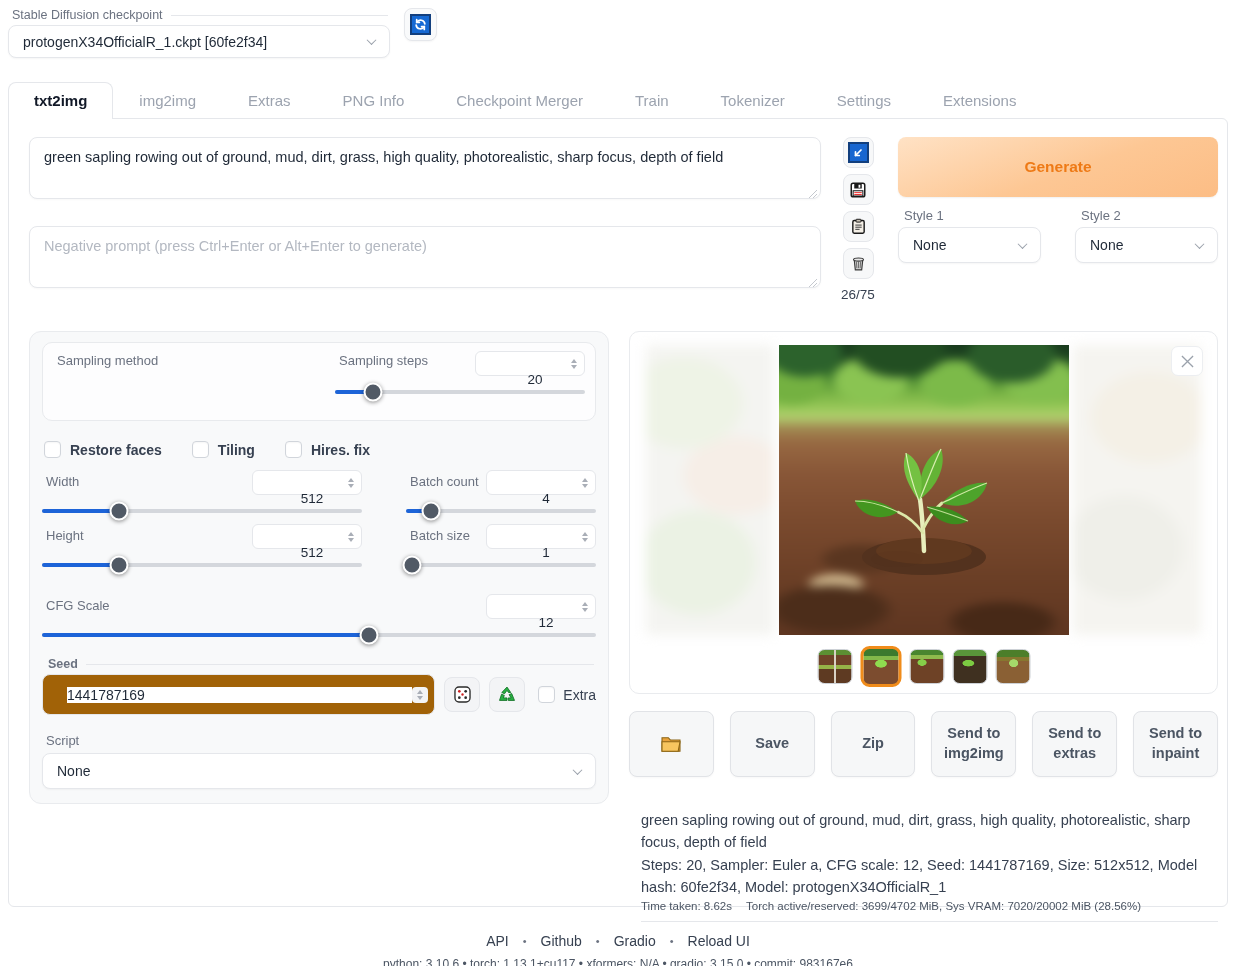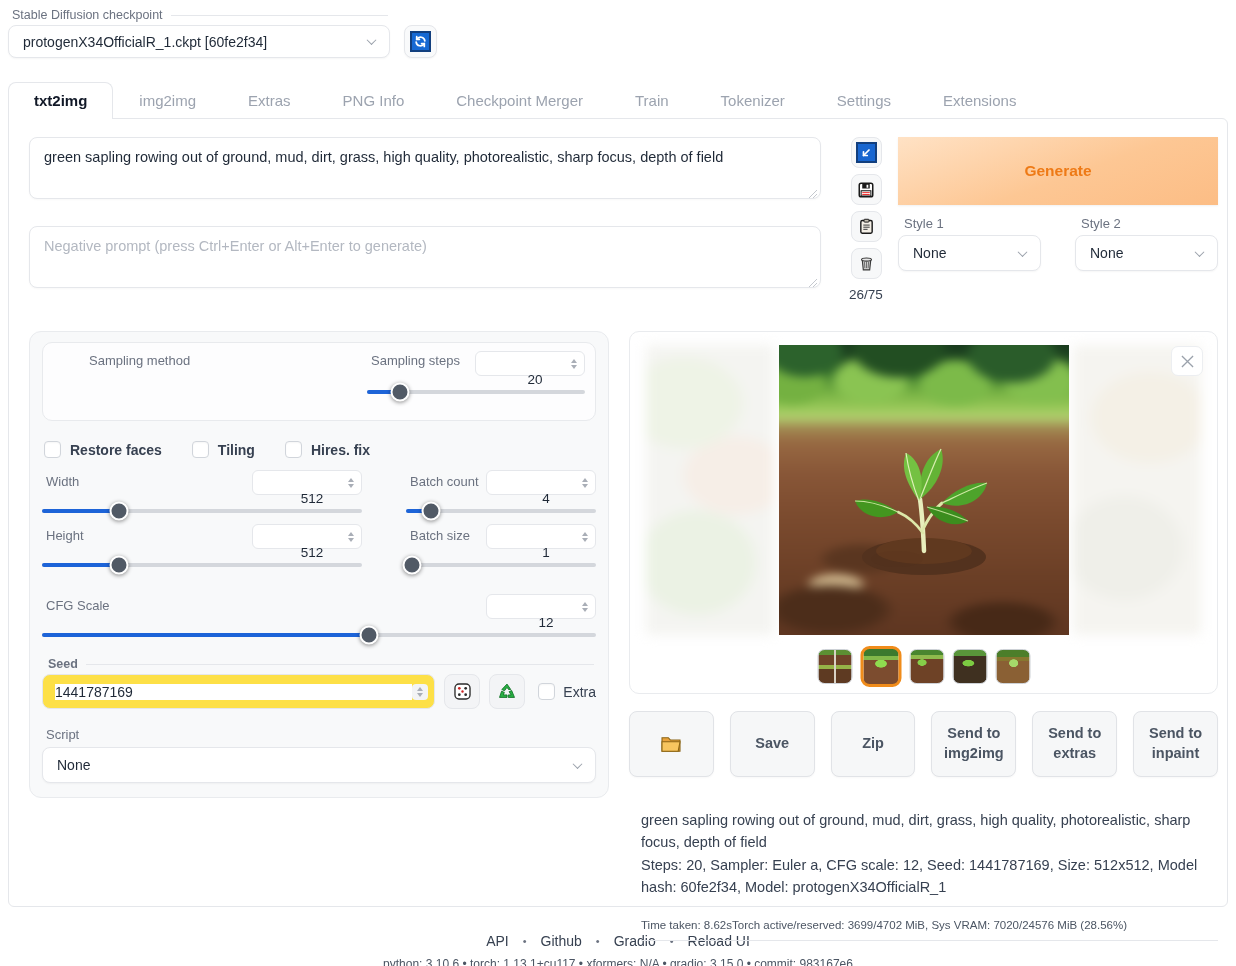--- a/index.html
+++ b/index.html
@@ -1,19 +1,19 @@
 <!DOCTYPE html>
 <html><head>
 <meta charset="utf-8">
 <style>
   * { box-sizing: border-box; margin: 0; padding: 0; }
   html,body { width:1236px; height:966px; background:#fff; font-family:"Liberation Sans",sans-serif; color:#374151; }
 
   
-  .topbar { display:flex; align-items:flex-end; gap:14px; padding:8px 0 0 8px; }
+  .topbar { display:flex; gap:14px; padding:8px 0 0 8px; }
   .checkpoint-block { width:382px; }
   .legend-row { display:flex; align-items:center; gap:8px; font-size:12.5px; color:#6b7280; padding:0 2px 3px 4px; }
   .legend-row .line { flex:1; height:1px; background:#e5e7eb; }
   .select-box { background:#fff; border:1px solid #e5e7eb; border-radius:8px; height:33px; display:flex; align-items:center; justify-content:space-between; padding:0 14px; font-size:14px; color:#1f2937; box-shadow:0 1px 2px rgba(0,0,0,.04); cursor:pointer; }
   .caret { width:7px; height:7px; border-right:1.8px solid #9aa1ab; border-bottom:1.8px solid #9aa1ab; transform:rotate(45deg) translate(-1px,-1px); }
   .refresh-btn { width:33px; height:33px; border:1px solid #e5e7eb; border-radius:8px; background:#f9fafb; display:flex; align-items:center; justify-content:center; cursor:pointer; box-shadow:0 1px 2px rgba(0,0,0,.04); }
   .refresh-glyph { width:21px; height:21px; background:#1669d3; border:2px solid #123f7e; color:#fff; display:flex; align-items:center; justify-content:center; font-size:14px; font-weight:bold; }
 
   
   .tabs { display:flex; margin:24px 0 0 8px; position:relative; z-index:2; }
@@ -23,38 +23,38 @@
   
   .content { margin:-1px 8px 0 8px; border:1px solid #e5e7eb; border-radius:0 6px 6px 6px; background:#fff; padding:18px 9px 0 20px; height:789px; position:relative; }
 
   .row1 { display:flex; }
   .prompts { flex:0 0 792px; display:flex; flex-direction:column; gap:23px; }
   .ta-wrap { position:relative; }
   textarea { width:100%; height:62px; border:1px solid #e5e7eb; border-radius:8px; padding:11px 14px; font-family:"Liberation Sans",sans-serif; font-size:14.5px; color:#1f2937; resize:none; outline:none; box-shadow:0 1px 2px rgba(0,0,0,.03); }
   textarea::placeholder { color:#b3b8c1; }
   .grip { position:absolute; right:4px; bottom:5px; width:10px; height:10px; background:repeating-linear-gradient(135deg, transparent 0 2px, #c4c8ce 2px 3px); clip-path:polygon(100% 0,100% 100%,0 100%); }
 
-  .tool-col { flex:0 0 34px; margin-left:28px; display:flex; flex-direction:column; gap:6px; align-items:center; }
+  .tool-col { flex:0 0 34px; margin-left:20px; display:flex; flex-direction:column; gap:6px; align-items:center; }
   .tool-btn { width:31px; height:31px; border:1px solid #e5e7eb; border-radius:8px; background:#f7f8f9; display:flex; align-items:center; justify-content:center; cursor:pointer; }
   .token-counter { font-size:13.5px; color:#374151; margin-top:2px; }
 
   .right-col { margin-left:auto; width:320px; padding-right:0; }
-  .generate-btn { height:68px; width:100%; border:none; border-radius:0; background:linear-gradient(160deg,#ffe2c5 0%,#fdc794 55%,#fcbd85 100%); color:#ee7a16; font-weight:700; font-size:15.5px; font-family:"Liberation Sans",sans-serif; cursor:pointer; box-shadow:0 1px 2px rgba(0,0,0,.06); }
+  .generate-btn { height:60px; width:100%; border:none; border-radius:8px; background:linear-gradient(160deg,#ffe2c5 0%,#fdc794 55%,#fcbd85 100%); color:#ee7a16; font-weight:700; font-size:15.5px; font-family:"Liberation Sans",sans-serif; cursor:pointer; box-shadow:0 1px 2px rgba(0,0,0,.06); }
   .styles-row { display:flex; gap:34px; margin-top:7px; }
   .style-block { flex:1; }
   .style-label { font-size:13px; color:#6b7280; padding:4px 2px 4px 6px; }
   .style-select { height:36px; }
 
   
   .row2 { display:flex; gap:20px; margin-top:29px; align-items:flex-start; }
 
   .params-panel { flex:0 0 580px; background:#f8f9fa; border:1px solid #e9ebee; border-radius:12px; padding:10px 12px 14px; }
   .group-box { background:#fdfdfe; border:1px solid #e8eaed; border-radius:10px; padding:8px 10px 26px; display:flex; gap:24px; }
   .field-label { font-size:13px; color:#6b7280; padding:2px 2px 5px 4px; }
-  .samp-left { width:258px;margin-left:32px; }
+  .samp-left { width:258px; }
   .samp-right { flex:1; }
   .num-row { display:flex; align-items:flex-start; justify-content:space-between; }
   .num-box { display:flex; align-items:center; justify-content:flex-end; width:110px; height:25px; background:#fff; border:1px solid #e5e7eb; border-radius:6px; padding:0 7px 0 4px; gap:6px; }
   .num-input { width:60px; border:none; outline:none; text-align:center; font-size:13.5px; color:#1f2937; font-family:"Liberation Sans",sans-serif; background:transparent;margin-top:32px; }
   .spin { display:flex; flex-direction:column; gap:2px; align-items:center; cursor:pointer; }
   .spin .up { width:0; height:0; border-left:3.5px solid transparent; border-right:3.5px solid transparent; border-bottom:4.5px solid #a9aeb7; }
   .spin .down { width:0; height:0; border-left:3.5px solid transparent; border-right:3.5px solid transparent; border-top:4.5px solid #a9aeb7; }
 
   .slider { position:relative; height:4px; border-radius:3px; background:#d4d7dc; margin-top:14px; }
   .slider .fill { position:absolute; left:0; top:0; height:100%; background:#1d64d8; border-radius:3px; }
@@ -67,21 +67,21 @@
 
   .dims-grid { display:flex; gap:44px; margin-top:12px; }
   .dims-left { width:320px; }
   .dims-right { flex:1; }
   .dim-row { margin-bottom:11px; }
   .dim-head { display:flex; align-items:center; justify-content:space-between; }
   .cfg-row { margin-top:16px; }
 
   .seed-group { margin-top:20px; }
   .seed-row { display:flex; align-items:center; gap:9px; }
-  .seed-box { flex:1; height:35px; background:#fde047; border:1px solid #e5e7eb; border-radius:8px; display:flex; align-items:center; padding:0 6px 0 12px; }
+  .seed-box { flex:1; height:41px; background:#a16207; border:1px solid #e5e7eb; border-radius:8px; display:flex; align-items:center; padding:0 6px 0 24px; }
   .seed-input { flex:1; border:none; outline:none; font-size:14px; color:#1f2937; font-family:"Liberation Sans",sans-serif; }
   .seed-spin { background:#f3f4f6; border-radius:4px; padding:3px 5px; }
   .icon-btn { width:36px; height:35px; border:1px solid #e5e7eb; border-radius:8px; background:#f3f4f6; display:flex; align-items:center; justify-content:center; cursor:pointer; }
   .extra-wrap { display:flex; align-items:center; gap:8px; margin-left:4px; cursor:pointer; }
 
   .script-group { margin-top:16px; }
   .script-select { height:36px; }
 
   
   .out-col { flex:1; display:flex; flex-direction:column; }
@@ -119,21 +119,21 @@
   .close-btn { position:absolute; top:14px; right:14px; width:32px; height:30px; background:#fff; border:1px solid #eceef1; border-radius:7px; display:flex; align-items:center; justify-content:center; cursor:pointer; }
 
   
   .actions-row { display:flex; gap:16px; margin-top:17px; }
   .action-btn { flex:1; height:66px; background:#f6f7f8; border:1px solid #e1e3e7; border-radius:8px; font-family:"Liberation Sans",sans-serif; font-size:14.5px; font-weight:700; color:#4b5563; display:flex; align-items:center; justify-content:center; text-align:center; line-height:1.35; cursor:pointer; box-shadow:0 1px 2px rgba(0,0,0,.03); padding:0 6px; }
 
   
   .info-block { margin:32px 0 0 12px; padding-bottom:9px; border-bottom:1px solid #e5e7eb; }
   .info-prompt { font-size:14.5px; color:#374151; line-height:1.55; width:560px; }
   .info-params { font-size:14.5px; color:#374151; line-height:1.55; width:560px; }
-  .info-time { font-size:11.5px; color:#4b5563; margin-top:20px; display:flex; }
+  .info-time { font-size:11.5px; color:#4b5563; margin-top:1px; display:flex; gap:14px; }
 
   
   .footer { margin-top:26px; text-align:center; }
   .footer-links { display:flex; justify-content:center; gap:14px; align-items:center; font-size:14px; color:#374151; }
   .footer-links .dot { color:#6b7280; font-size:11px; }
   .footer-vers { margin-top:8px; font-size:12px; color:#4b5563; }
 
   svg { display:block; }
 </style>
 </head>
@@ -485,21 +485,21 @@
         <button class="action-btn">Send to img2img</button>
         <button class="action-btn">Send to extras</button>
         <button class="action-btn">Send to inpaint</button>
       </div>
 
       <div class="info-block">
         <div class="info-prompt">green sapling rowing out of ground, mud, dirt, grass, high quality, photorealistic, sharp focus, depth of field</div>
         <div class="info-params">Steps: 20, Sampler: Euler a, CFG scale: 12, Seed: 1441787169, Size: 512x512, Model hash: 60fe2f34, Model: protogenX34OfficialR_1</div>
         <div class="info-time">
           <span>Time taken: 8.62s</span>
-          <span>Torch active/reserved: 3699/4702 MiB, Sys VRAM: 7020/24576 MiB (28.56%)</span>
+          <span>Torch active/reserved: 3699/4702 MiB, Sys VRAM: 7020/20002 MiB (28.56%)</span>
         </div>
       </div>
     </div>
   </div>
 </div>
 
 <div class="footer">
   <div class="footer-links">
     <span>API</span>
     <span class="dot">•</span>

